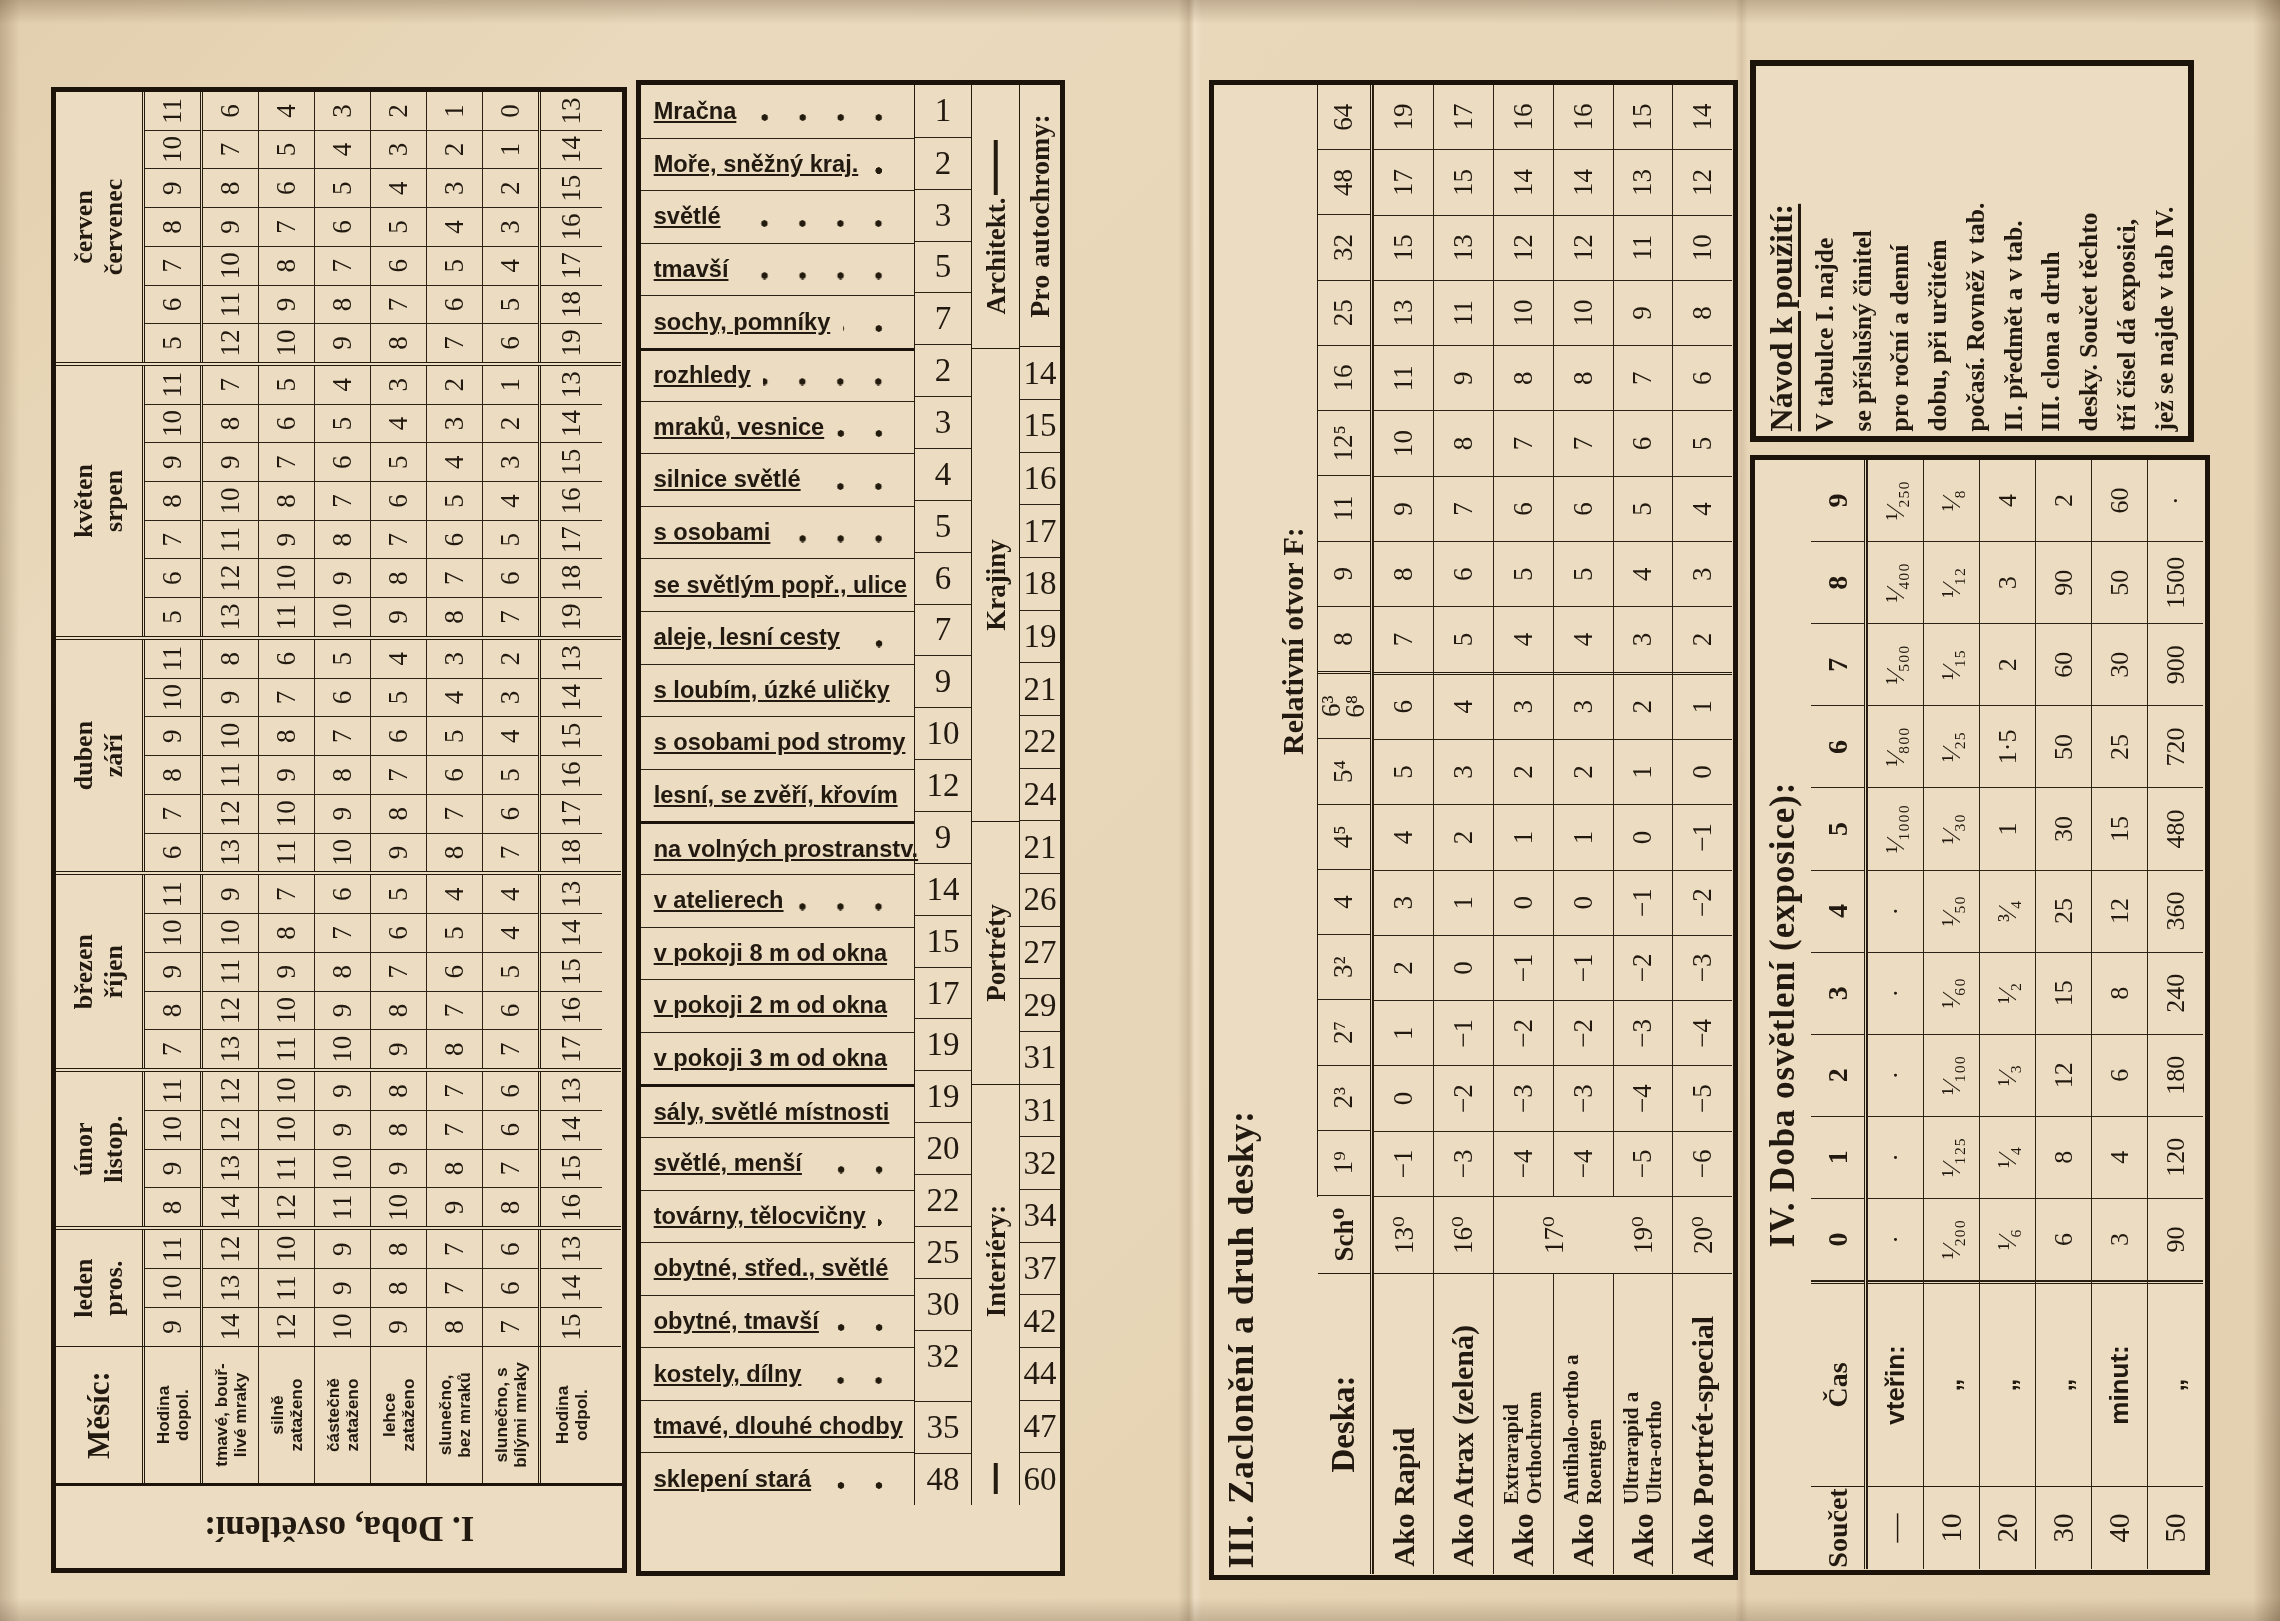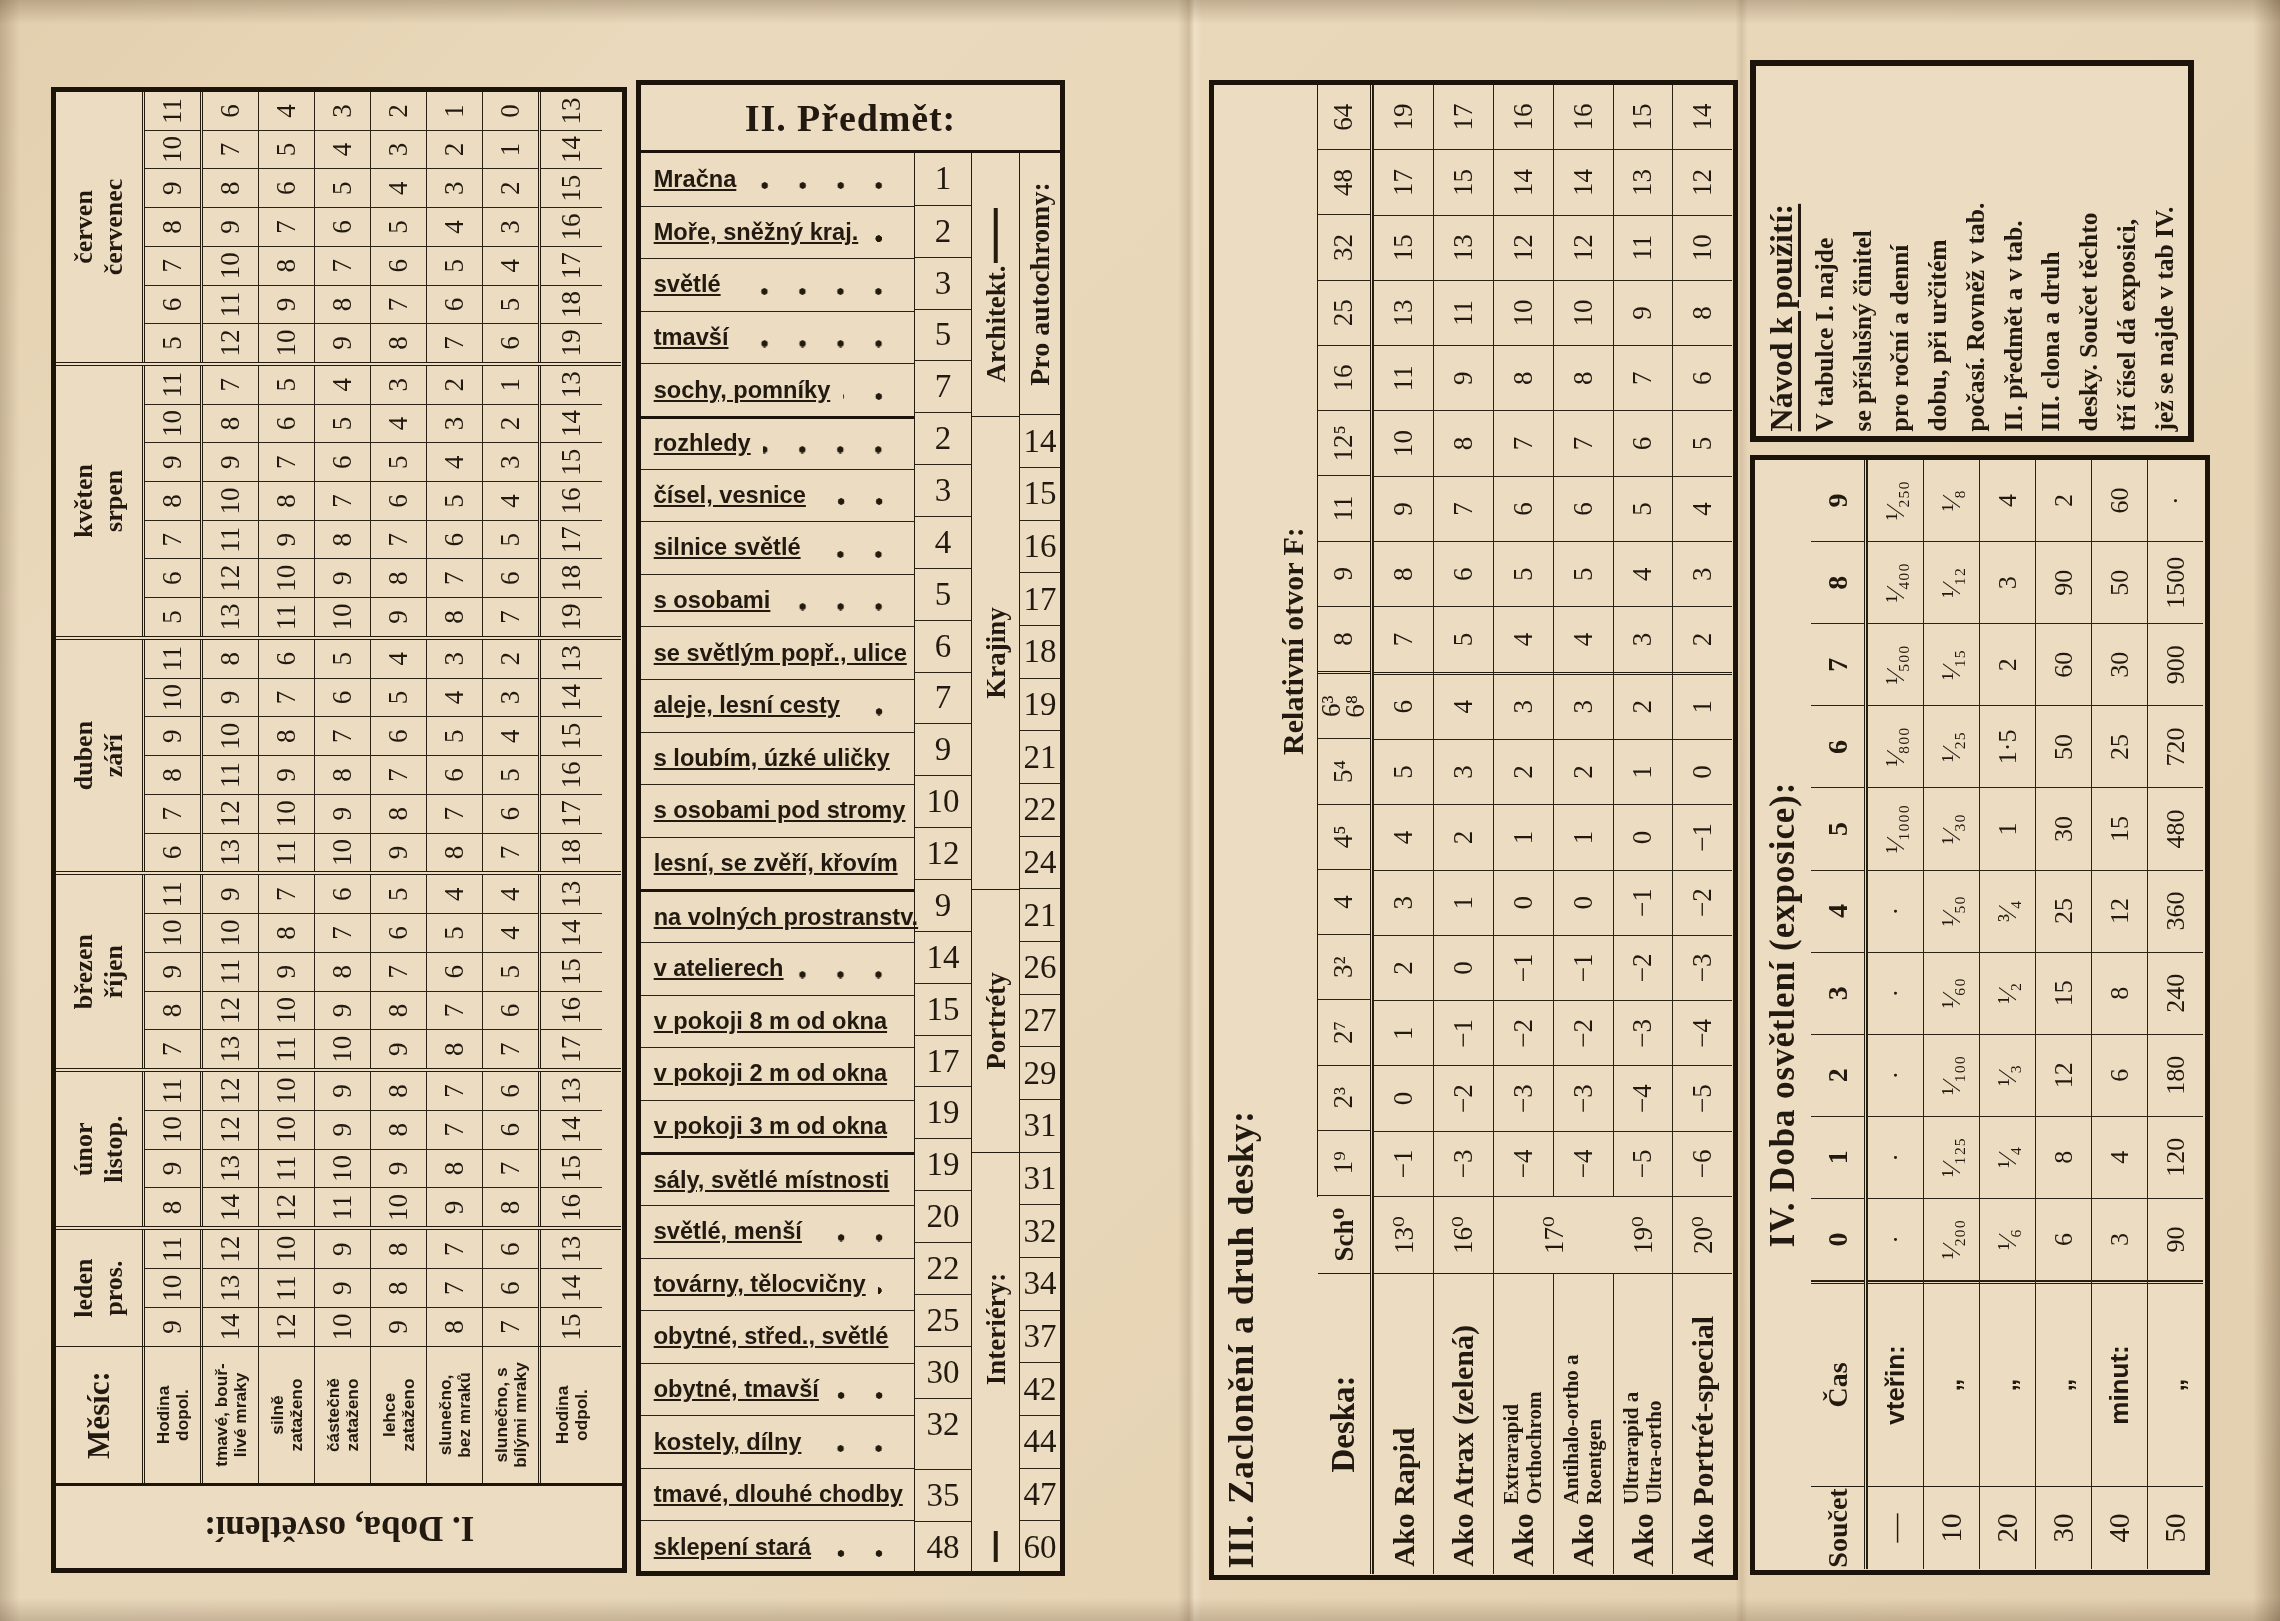--- a/index.html
+++ b/index.html
@@ -524,21 +524,20 @@
             </div>
           </div>
         </div>
     </div>
     <div class="t1-title" style="height:84px;">
       <span class="rot-180">I. Doba, osvětlení:</span>
     </div>
   </div>
 
   <div class="panel" style="left:636px;top:80px;width:429px;height:1496px;">
-    <div class="t2-title" style="height:65px;">II. Předmět:</div>
     <div id="t2" class="t2-body" style="height:1420px;">
         <div class="t2-names" style="width: 273px; text-decoration: underline;">
           <div class="t2-row" style="height: 53px; box-sizing: border-box;">
             <div class="t2-name">Mračna</div>
             <div class="t2-dots"></div>
           </div>
           <div class="t2-row" style="height: 53px; box-sizing: border-box; justify-content: flex-end;">
             <div class="t2-name">Moře, sněžný kraj.</div>
             <div class="t2-dots"></div>
           </div>
@@ -552,21 +551,21 @@
           </div>
           <div class="t2-row" style="height: 53px; box-sizing: border-box;">
             <div class="t2-name">sochy, pomníky</div>
             <div class="t2-dots"></div>
           </div>
           <div class="t2-row t2-thick" style="height: 53px; box-sizing: border-box;">
             <div class="t2-name">rozhledy</div>
             <div class="t2-dots"></div>
           </div>
           <div class="t2-row" style="height: 53px; box-sizing: border-box;">
-            <div class="t2-name">čísel, vesnice</div>
+            <div class="t2-name">mraků, vesnice</div>
             <div class="t2-dots"></div>
           </div>
           <div class="t2-row" style="height: 53px; box-sizing: border-box;">
             <div class="t2-name">silnice světlé</div>
             <div class="t2-dots"></div>
           </div>
           <div class="t2-row" style="height: 53px; box-sizing: border-box;">
             <div class="t2-name">s osobami</div>
             <div class="t2-dots"></div>
           </div>

